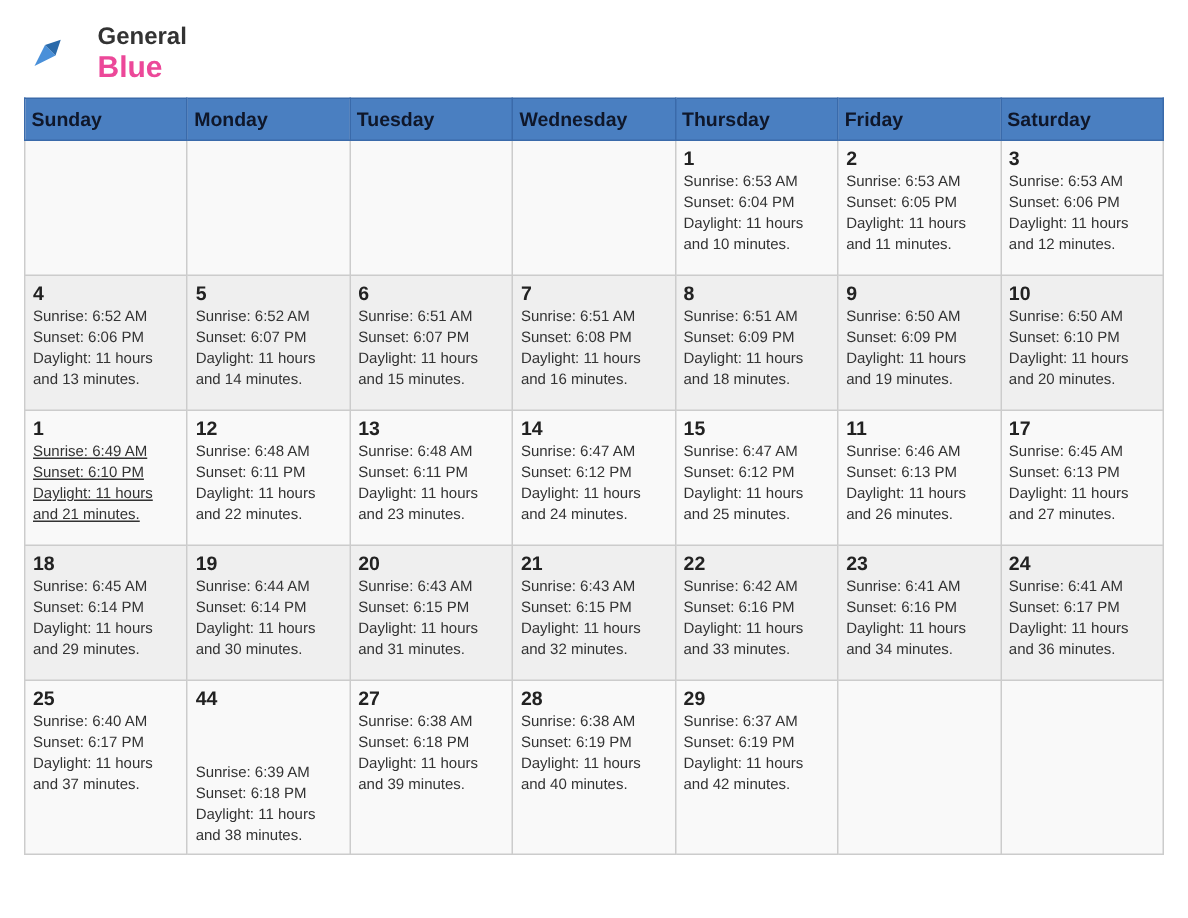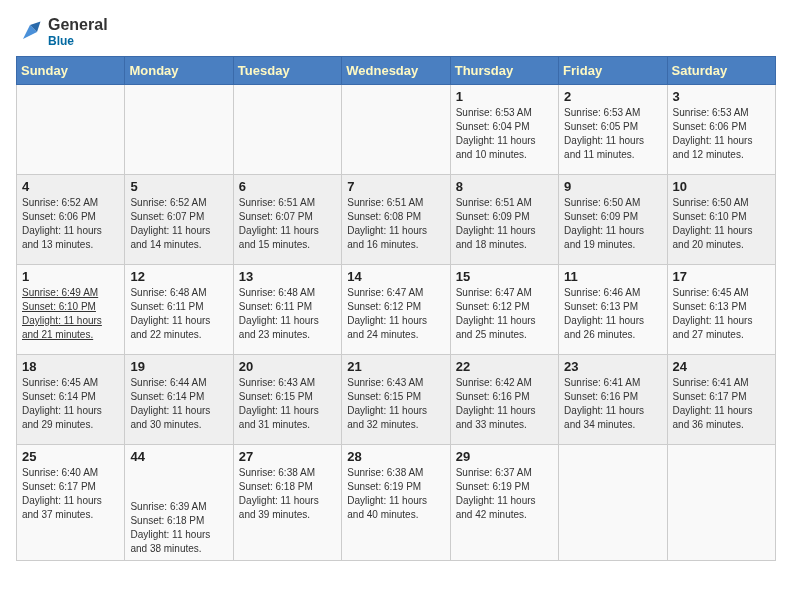--- a/index.html
+++ b/index.html
@@ -12,21 +12,21 @@
     }
     .header {
       display: flex;
       justify-content: space-between;
       align-items: flex-start;
       margin-bottom: 8px;
     }
     .logo {
       display: flex;
       align-items: center;
-      gap: 4px;
+      gap: 21px;
     }
     .logo-bird {
       width: 28px;
       height: 28px;
     }
     .title-block {
       text-align: right;
     }
     .title-block h1 {
       font-size: 32px;
@@ -38,21 +38,21 @@
       font-weight: normal;
       color: #444;
     }
     table {
       width: 100%;
       border-collapse: collapse;
       table-layout: fixed;
     }
     thead tr th {
       background-color: #4a7fc1;
-      color: #fef9c3;
+      color: #0f172a;
       font-size: 13px;
       font-weight: bold;
       padding: 6px 4px;
       text-align: left;
       border: 1px solid #3a6aaa;
     }
     tbody tr td {
       border: 1px solid #ccc;
       vertical-align: top;
       padding: 4px 5px;
@@ -83,21 +83,21 @@
 <body>
 
 <div class="header">
   <div class="logo">
     <svg class="logo-bird" viewBox="0 0 40 40" xmlns="http://www.w3.org/2000/svg">
       <polygon points="10,30 20,10 30,20 20,25" fill="#4a90d9"></polygon>
       <polygon points="20,10 35,5 30,20" fill="#2a6aaa"></polygon>
     </svg>
     <div>
       <div style="font-size:16px;font-weight:bold;color:#333;">General</div>
-      <div style="font-size:12px;font-weight:bold;color:#0369a1;">Blue</div>
+      <div style="font-size:20px;font-weight:bold;color:#ec4899;">Blue</div>
     </div>
   </div>
   <div class="title-block">
     <h1></h1>
     <h2></h2>
   </div>
 </div>
 
 <table>
   <thead>

